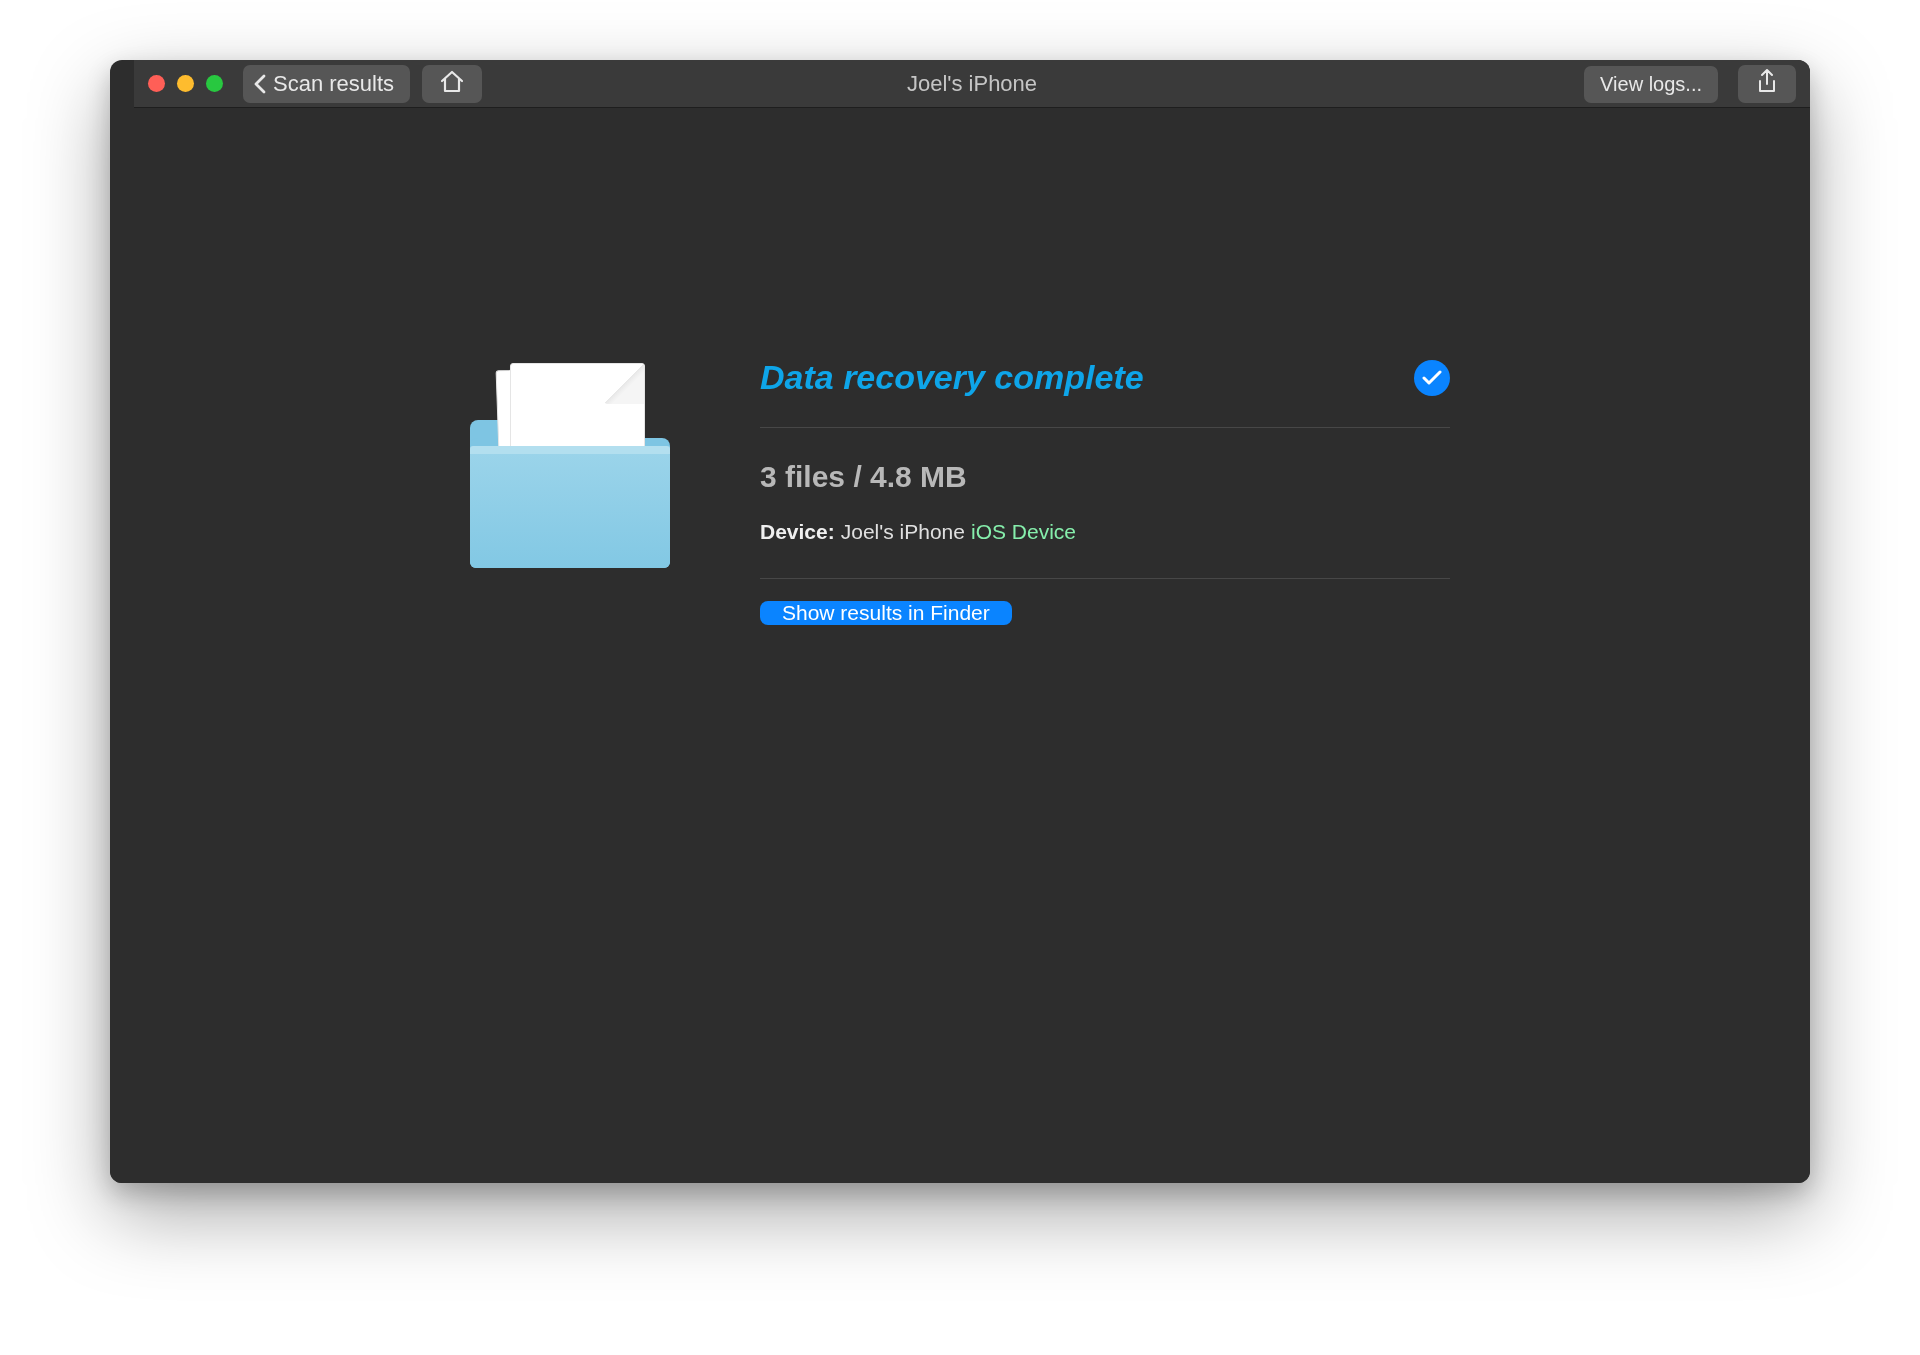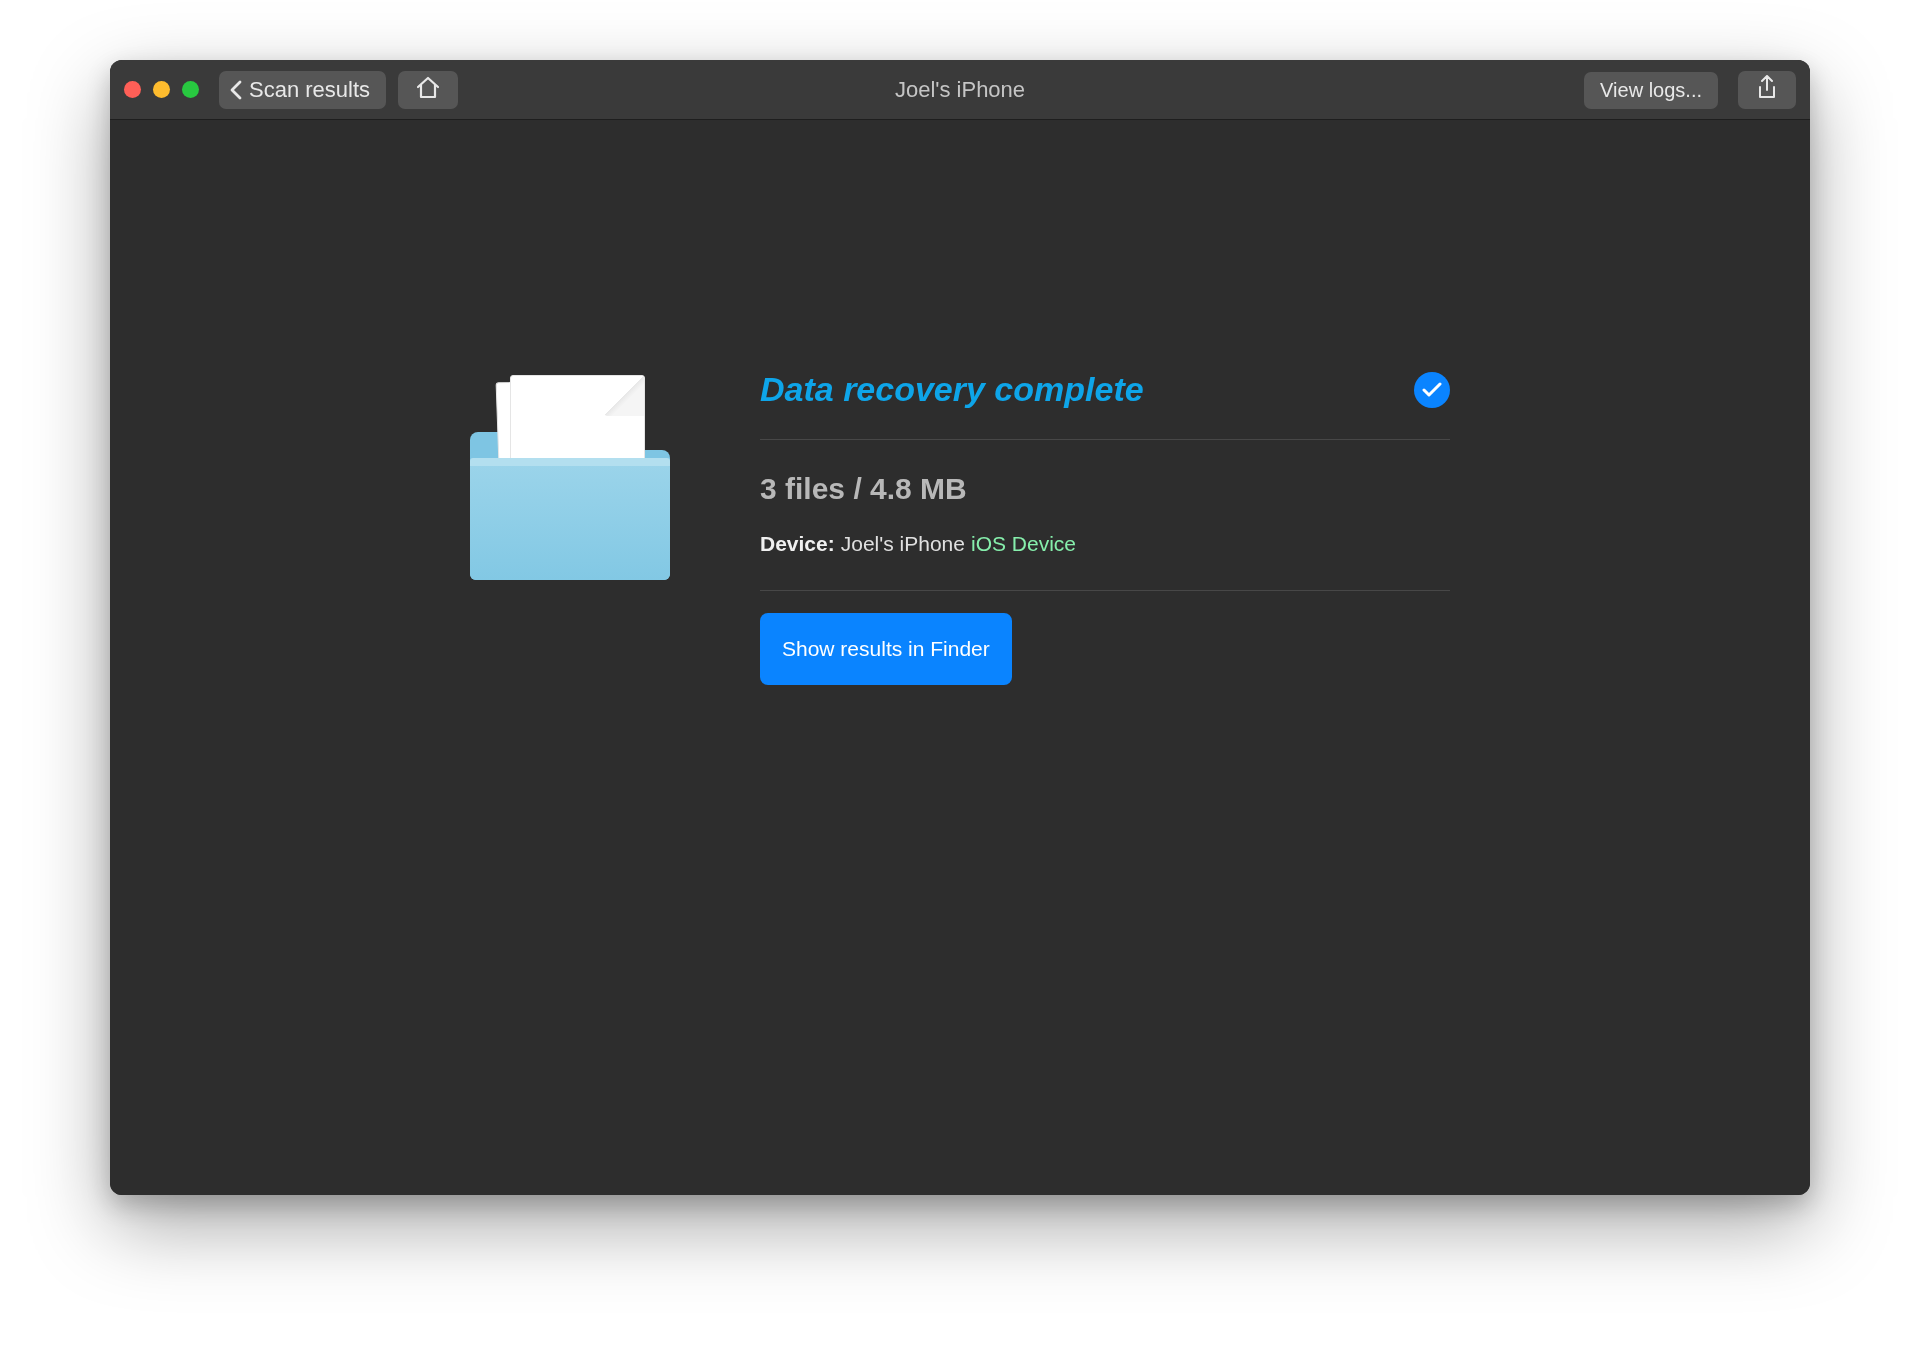--- a/index.html
+++ b/index.html
@@ -21,27 +21,28 @@
     
     .window {
       width: 1700px;
       background: #2d2d2d;
       border-radius: 12px;
       overflow: hidden;
       box-shadow: 0 30px 80px rgba(0,0,0,0.35), 0 10px 25px rgba(0,0,0,0.2);
     }
     
     .titlebar {
-      height: 60px;
+      height: 48px;
       background: #3a3a3a;
       border-bottom: 1px solid #1e1e1e;
       display: flex;
       align-items: center;
       padding: 0 14px;
       position: relative;
+      margin-left: 24px;
     }
     
     .traffic-lights {
       display: flex;
       gap: 12px;
       align-items: center;
     }
     
     .traffic-light {
       width: 17px;
@@ -302,21 +303,21 @@
       top: -2px;
       filter: contrast(1) saturate(1.1);
     }
     
     .show-finder-btn {
       margin-top: 22px;
       background: #0a84ff;
       border: none;
       color: #ffffff;
       font-size: 21px;
-      padding: 24px 22px;
+      padding: 0 22px;
       border-radius: 8px;
       cursor: pointer;
       font-family: inherit;
       font-weight: 400;
     }
   </style>
 </head>
 <body>
 
 <div class="window">

